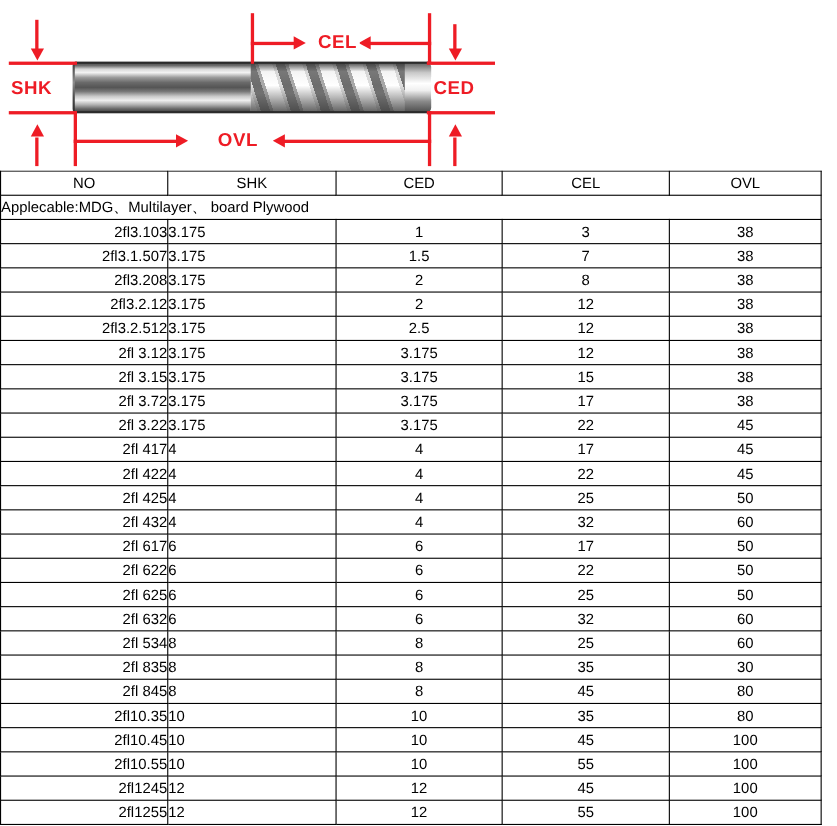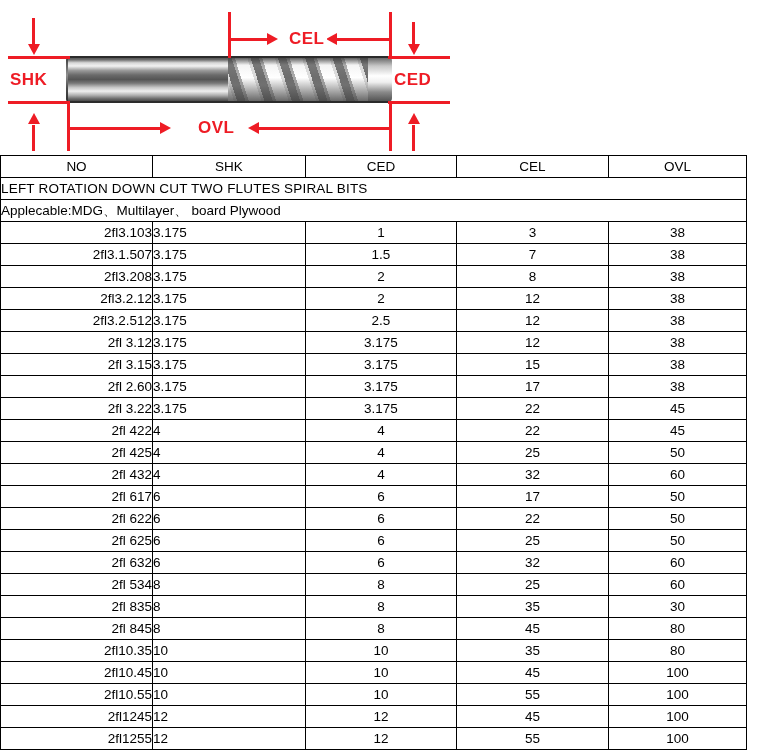--- a/index.html
+++ b/index.html
@@ -225,23 +225,20 @@
 <table id="spec-table">
   <colgroup>
     <col style="width:152px;">
     <col style="width:153px;">
     <col style="width:151px;">
     <col style="width:152px;">
     <col style="width:138px;">
   </colgroup>
   <tbody>
     <tr>
-      <td class="title-cell" colspan="5">LEFT ROTATION DOWN CUT TWO FLUTES SPIRAL BITS</td>
-    </tr>
-    <tr>
       <td class="subtitle-cell" colspan="5">Applecable:MDG、Multilayer、 board Plywood</td>
     </tr>
   </tbody>
   <thead>
     <tr>
       <th>NO</th>
       <th>SHK</th>
       <th>CED</th>
       <th>CEL</th>
       <th>OVL</th>
@@ -291,31 +288,38 @@
         <td class="col-ovl">38</td>
       </tr>
       <tr>
         <td class="col-no">2fl 3.15</td>
         <td class="col-shk">3.175</td>
         <td class="col-ced">3.175</td>
         <td class="col-cel">15</td>
         <td class="col-ovl">38</td>
       </tr>
       <tr>
-        <td class="col-no">2fl 2.60</td>
+        <td class="col-no">2fl 3.72</td>
         <td class="col-shk">3.175</td>
         <td class="col-ced">3.175</td>
         <td class="col-cel">17</td>
         <td class="col-ovl">38</td>
       </tr>
       <tr>
         <td class="col-no">2fl 3.22</td>
         <td class="col-shk">3.175</td>
         <td class="col-ced">3.175</td>
         <td class="col-cel">22</td>
+        <td class="col-ovl">45</td>
+      </tr>
+      <tr>
+        <td class="col-no">2fl 417</td>
+        <td class="col-shk">4</td>
+        <td class="col-ced">4</td>
+        <td class="col-cel">17</td>
         <td class="col-ovl">45</td>
       </tr>
       <tr>
         <td class="col-no">2fl 422</td>
         <td class="col-shk">4</td>
         <td class="col-ced">4</td>
         <td class="col-cel">22</td>
         <td class="col-ovl">45</td>
       </tr>
       <tr>

